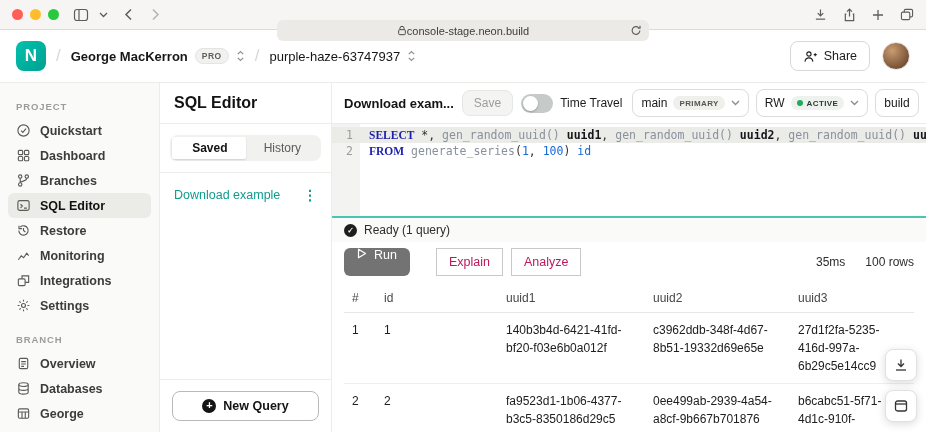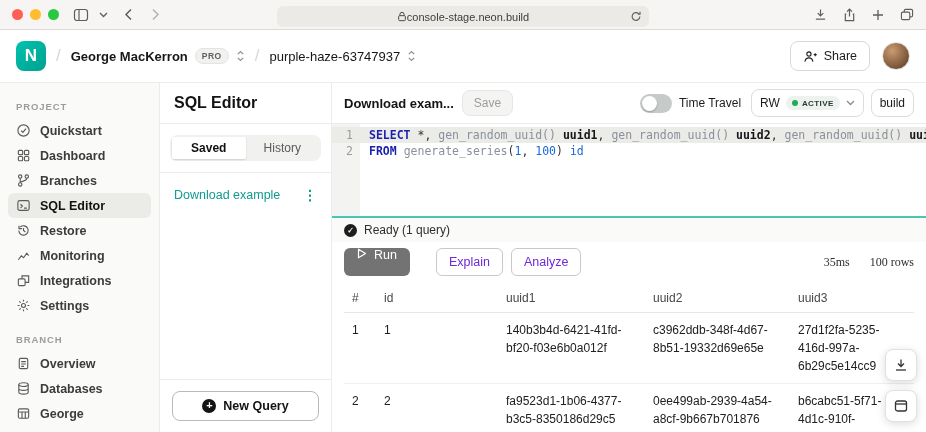--- a/index.html
+++ b/index.html
@@ -7,21 +7,21 @@
   body { font-family: "Liberation Sans", sans-serif; background: #fff; color: #1a1a1a; }
   svg { display: block; }
 
   
   .chrome { height: 30px; background: #f6f5f3; border-bottom: 1px solid #dcdbd8; display: flex; align-items: center; padding: 0 12px; gap: 10px; position: relative; }
   .traffic { display: flex; gap: 7px; margin-right: 4px; }
   .light { width: 11px; height: 11px; border-radius: 50%; display: inline-block; }
   .light.red { background: #ff5f57; } .light.yellow { background: #febc2e; } .light.green { background: #28c840; }
   .chrome-btn { color: #5e5d5a; display: flex; align-items: center; }
   .chrome-btn.disabled { color: #b5b4b1; }
-  .url-pill { position: absolute; left: 50%; transform: translateX(-50%); top: 6px; width: 372px; height: 21px; background: #eceae7; border-radius: 6px; display: flex; align-items: center; justify-content: center; font-size: 11px; color: #3d3d3b; }
+  .url-pill { position: absolute; left: 50%; transform: translateX(-50%); top: 20px; width: 372px; height: 21px; background: #eceae7; border-radius: 6px; display: flex; align-items: center; justify-content: center; font-size: 11px; color: #3d3d3b; }
   .url-reload { position: absolute; right: 7px; top: 4px; color: #5e5d5a; }
   .chrome-right { margin-left: auto; display: flex; gap: 16px; align-items: center; }
 
   
   .app-header { height: 53px; border-bottom: 1px solid #ececea; display: flex; align-items: center; padding: 0 16px; gap: 8px; background: #fff; }
   .logo { width: 30px; height: 30px; border-radius: 8px; background: linear-gradient(135deg,#00c2ad,#00a091); color: #fff; font-weight: 700; font-size: 17px; display: flex; align-items: center; justify-content: center; }
   .crumb-sep { color: #d8d8d6; font-size: 17px; font-weight: 300; margin: 0 2px; }
   .crumb { display: flex; align-items: center; gap: 7px; font-size: 13px; font-weight: 600; color: #161616; }
   .badge-pro { font-size: 8.5px; font-weight: 700; letter-spacing: .5px; color: #5e5e5c; background: #f1f1ef; border: 1px solid #e4e4e2; border-radius: 8px; padding: 2px 6px; }
   .updown { color: #8f8f8d; }
@@ -37,21 +37,21 @@
   .side-label { font-size: 9.5px; font-weight: 700; letter-spacing: .9px; color: #9c9c99; margin: 10px 8px 6px; }
   .side-item { display: flex; align-items: center; gap: 9px; height: 25px; padding: 0 8px; border-radius: 6px; font-size: 12.5px; color: #3c3c3a; cursor: pointer; font-weight: bold; }
   .side-item.active { background: #ebebe8; color: #111; font-weight: 600; }
   .sicon { width: 15px; height: 15px; color: #5a5a57; flex-shrink: 0; }
 
   
   .panel { width: 172px; border-right: 1px solid #ececea; display: flex; flex-direction: column; background: #fff; flex-shrink: 0; }
   .panel-header { height: 41px; display: flex; align-items: center; padding: 0 14px; border-bottom: 1px solid #ececea; font-size: 16px; font-weight: 700; color: #121212; flex-shrink: 0; }
   .panel-tabs-wrap { padding: 11px 10px; border-bottom: 1px solid #ececea; flex-shrink: 0; }
   .segmented { display: flex; background: #f1f1ef; border-radius: 8px; padding: 2px; }
-  .segment { flex: 1; text-align: center; font-size: 12px; padding: 4px 4px; border-radius: 2px; color: #5a5a58; cursor: pointer; }
+  .segment { flex: 1; text-align: right; font-size: 12px; padding: 4px 18px; border-radius: 2px; color: #5a5a58; cursor: pointer; }
   .segment.active { background: #fff; color: #121212; font-weight: 600; box-shadow: 0 1px 2px rgba(0,0,0,.14); }
   .panel-list { flex: 1; padding: 8px 6px; overflow: hidden; }
   .saved-item { display: flex; align-items: center; justify-content: space-between; padding: 7px 8px; border-radius: 6px; font-size: 12.5px; color: #0f9b8e; cursor: pointer; }
   .kebab { color: #0f9b8e; font-weight: 700; font-size: 14px; line-height: 1; }
   .panel-footer { padding: 11px 12px; border-top: 1px solid #ececea; flex-shrink: 0; }
   .new-query-btn { width: 100%; height: 30px; border: 1px solid #b9b9b7; border-radius: 8px; background: #fff; display: flex; align-items: center; justify-content: center; gap: 7px; font-size: 12.5px; font-weight: 700; color: #141414; cursor: pointer; }
   .plus-circle { width: 14px; height: 14px; border-radius: 50%; background: #141414; color: #fff; font-size: 11px; line-height: 13px; text-align: center; font-weight: 700; }
 
   
   .main { flex: 1; min-width: 0; display: flex; flex-direction: column; position: relative; background: #fff; }
@@ -68,34 +68,34 @@
   .dot-green { width: 6px; height: 6px; border-radius: 50%; background: #1fab5c; display: inline-block; }
   .chev { color: #8b8b89; }
 
   
   .editor { height: 94px; position: relative; font-family: "DejaVu Sans Mono", monospace; font-size: 11.5px; border-bottom: 2px solid #49c5b1; flex-shrink: 0; padding-top: 3px; }
   .editor::before { content: ""; position: absolute; left: 0; top: 0; bottom: 0; width: 28px; background: #f3f3f1; }
   .code-line { display: flex; height: 16px; line-height: 16px; position: relative; }
   .code-line.active { background: #ebebe8; }
   .ln { width: 28px; flex-shrink: 0; text-align: right; padding-right: 7px; color: #9b9b98; position: relative; }
   .code { white-space: pre; padding-left: 9px; color: #333; }
-  .tok-kw { color: #1b1fae; font-weight: 700; }
+  .tok-kw { color: #1b1fae; font-weight: 700; font-family: Liberation Serif, serif; }
   .tok-fn { color: #8a919c; }
   .tok-id { color: #16161a; font-weight: 700; }
   .tok-num { color: #1668dc; }
   .tok-plain { color: #333; }
 
   
   .status-row { height: 24px; display: flex; align-items: center; gap: 7px; padding: 0 12px; font-size: 12px; color: #2e2e2c; background: #fafaf8; flex-shrink: 0; }
   .check-circle { width: 13px; height: 13px; border-radius: 50%; background: #1e1e1e; color: #fff; font-size: 8px; line-height: 13px; text-align: center; font-weight: 700; }
   .actions-row { display: flex; align-items: center; gap: 8px; padding: 6px 12px 8px; flex-shrink: 0; }
   .run-btn { background: #737373; color: #fff; border: none; border-radius: 6px; height: 28px; padding: 0 13px; display: flex; align-items: flex-start; gap: 7px; font-size: 12.5px; cursor: pointer; }
-  .secondary-btn { background: #fff; border: 1px solid #c9c9c7; border-radius: 6px; height: 28px; padding: 0 12px; font-size: 12.5px; color: #6d28d9; cursor: pointer; }
+  .secondary-btn { background: #fff; border: 1px solid #c9c9c7; border-radius: 0; height: 28px; padding: 0 12px; font-size: 12.5px; color: #be185d; cursor: pointer; }
   .secondary-btn.first { margin-left: 18px; }
-  .metrics { margin-left: auto; display: flex; gap: 20px; font-size: 12px; color: #2d2d2b; font-family: Liberation Serif, serif; }
+  .metrics { margin-left: auto; display: flex; gap: 20px; font-size: 12px; color: #2d2d2b; }
 
   .results-table { width: calc(100% - 24px); margin: 0 12px; border-collapse: collapse; font-size: 12px; table-layout: fixed; }
   .results-table th { text-align: left; font-weight: 400; color: #474745; padding: 7px 8px; border-bottom: 1px solid #e7e7e5; }
   .results-table td { padding: 8px 8px; border-bottom: 1px solid #efefed; color: #202020; vertical-align: top; line-height: 1.5; overflow-wrap: break-word; }
 
   
   .fabs { position: absolute; right: 9px; bottom: 10px; display: flex; flex-direction: column; gap: 9px; }
   .fab { width: 32px; height: 32px; border-radius: 8px; background: #fff; border: 1px solid #e1e1df; box-shadow: 0 2px 8px rgba(0,0,0,.14); display: flex; align-items: center; justify-content: center; color: #333; cursor: pointer; }
 </style>
 </head>
@@ -346,20 +346,29 @@
   <main class="main">
 
     <div class="main-toolbar">
       <span class="query-title">Download exam...</span>
       <button class="save-btn">Save</button>
       <div class="toolbar-right">
         <div class="toggle">
             <div class="toggle-knob"></div>
           </div>
         <span class="toggle-label">Time Travel</span>
+        <div class="dropdown">
+          <span>main</span>
+          <span class="dd-badge">PRIMARY</span>
+          <span class="chev">
+              <svg width="9" height="6" viewBox="0 0 9 6" fill="none" stroke="currentColor" stroke-width="1.3">
+                <path d="M1 1l3.5 3.5L8 1"></path>
+              </svg>
+            </span>
+        </div>
         <div class="dropdown">
           <span>RW</span>
           <span class="dd-badge active">
             <span class="dot-green"></span>
             <span>ACTIVE</span>
           </span>
           <span class="chev">
               <svg width="9" height="6" viewBox="0 0 9 6" fill="none" stroke="currentColor" stroke-width="1.3">
                 <path d="M1 1l3.5 3.5L8 1"></path>
               </svg>

